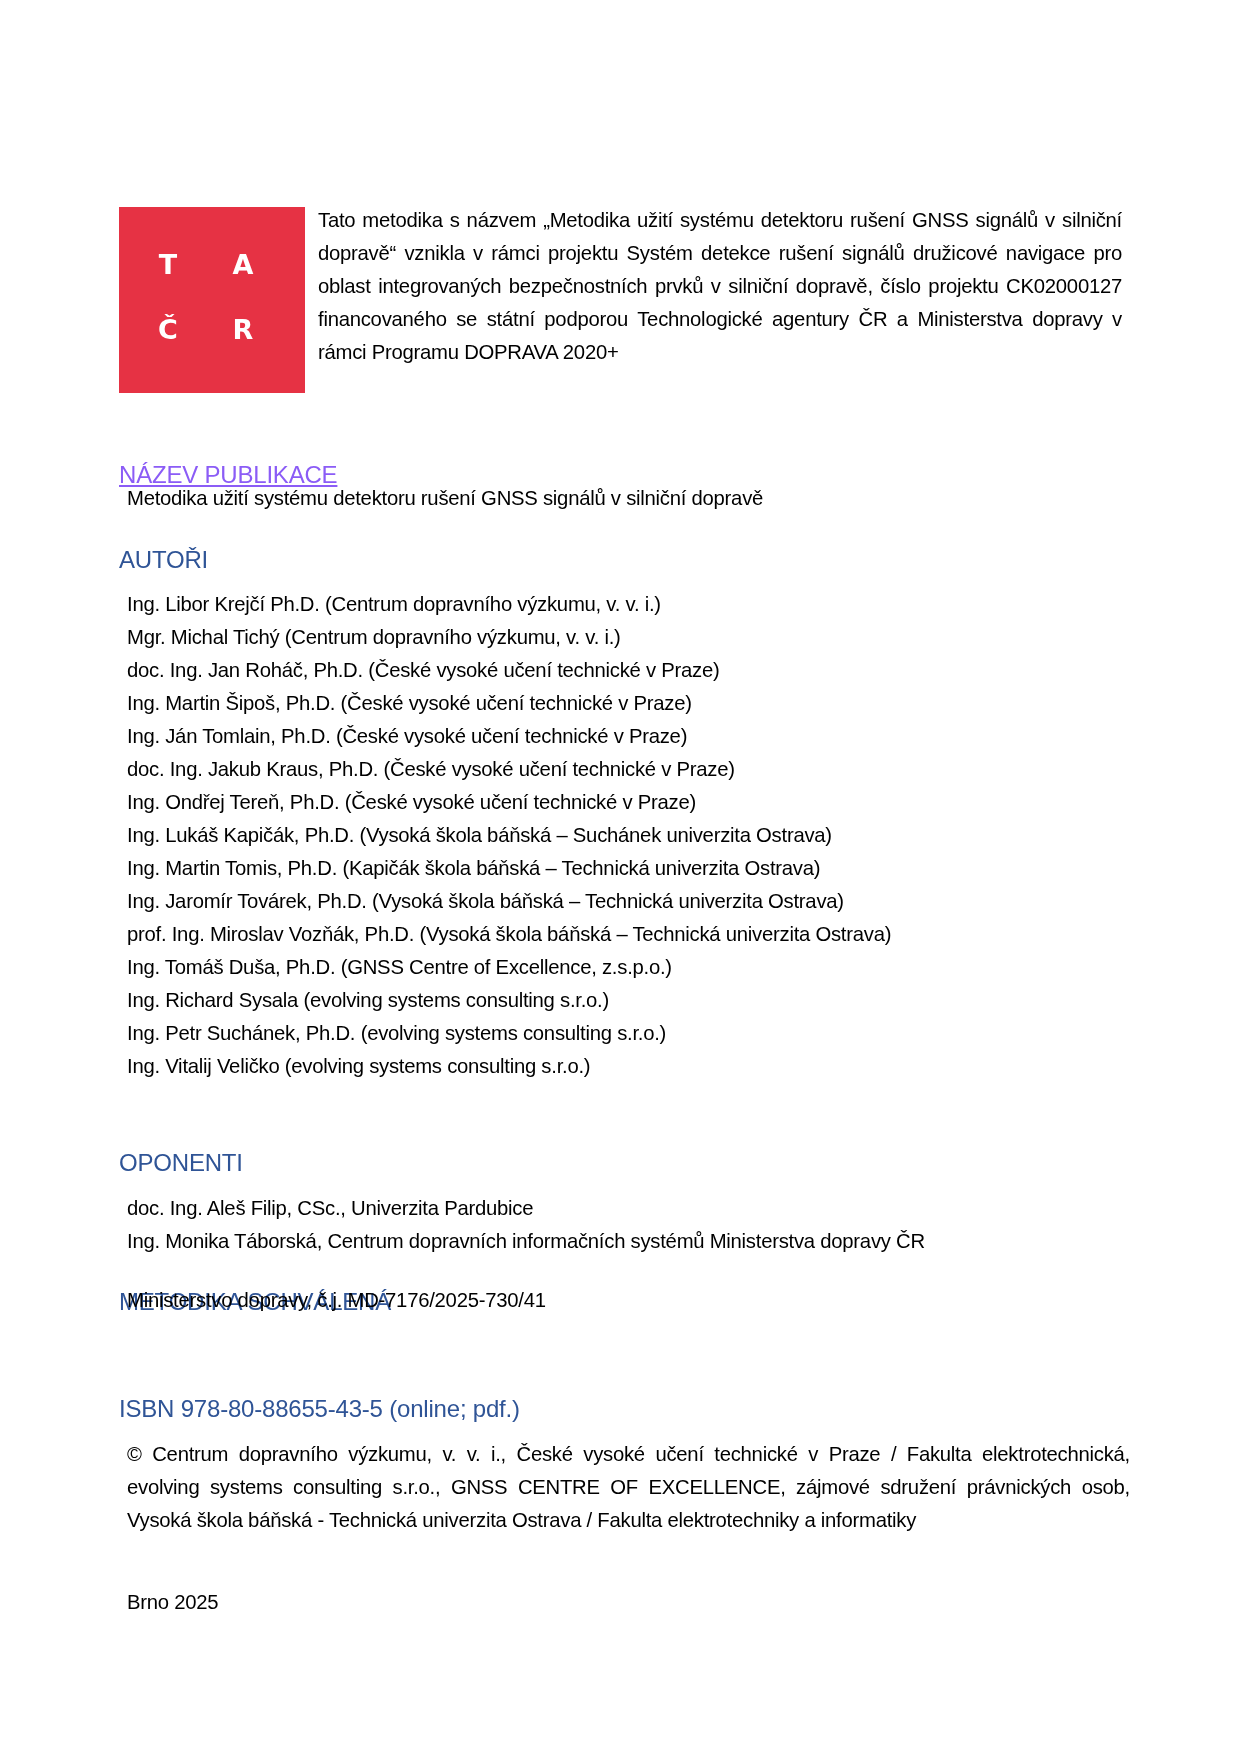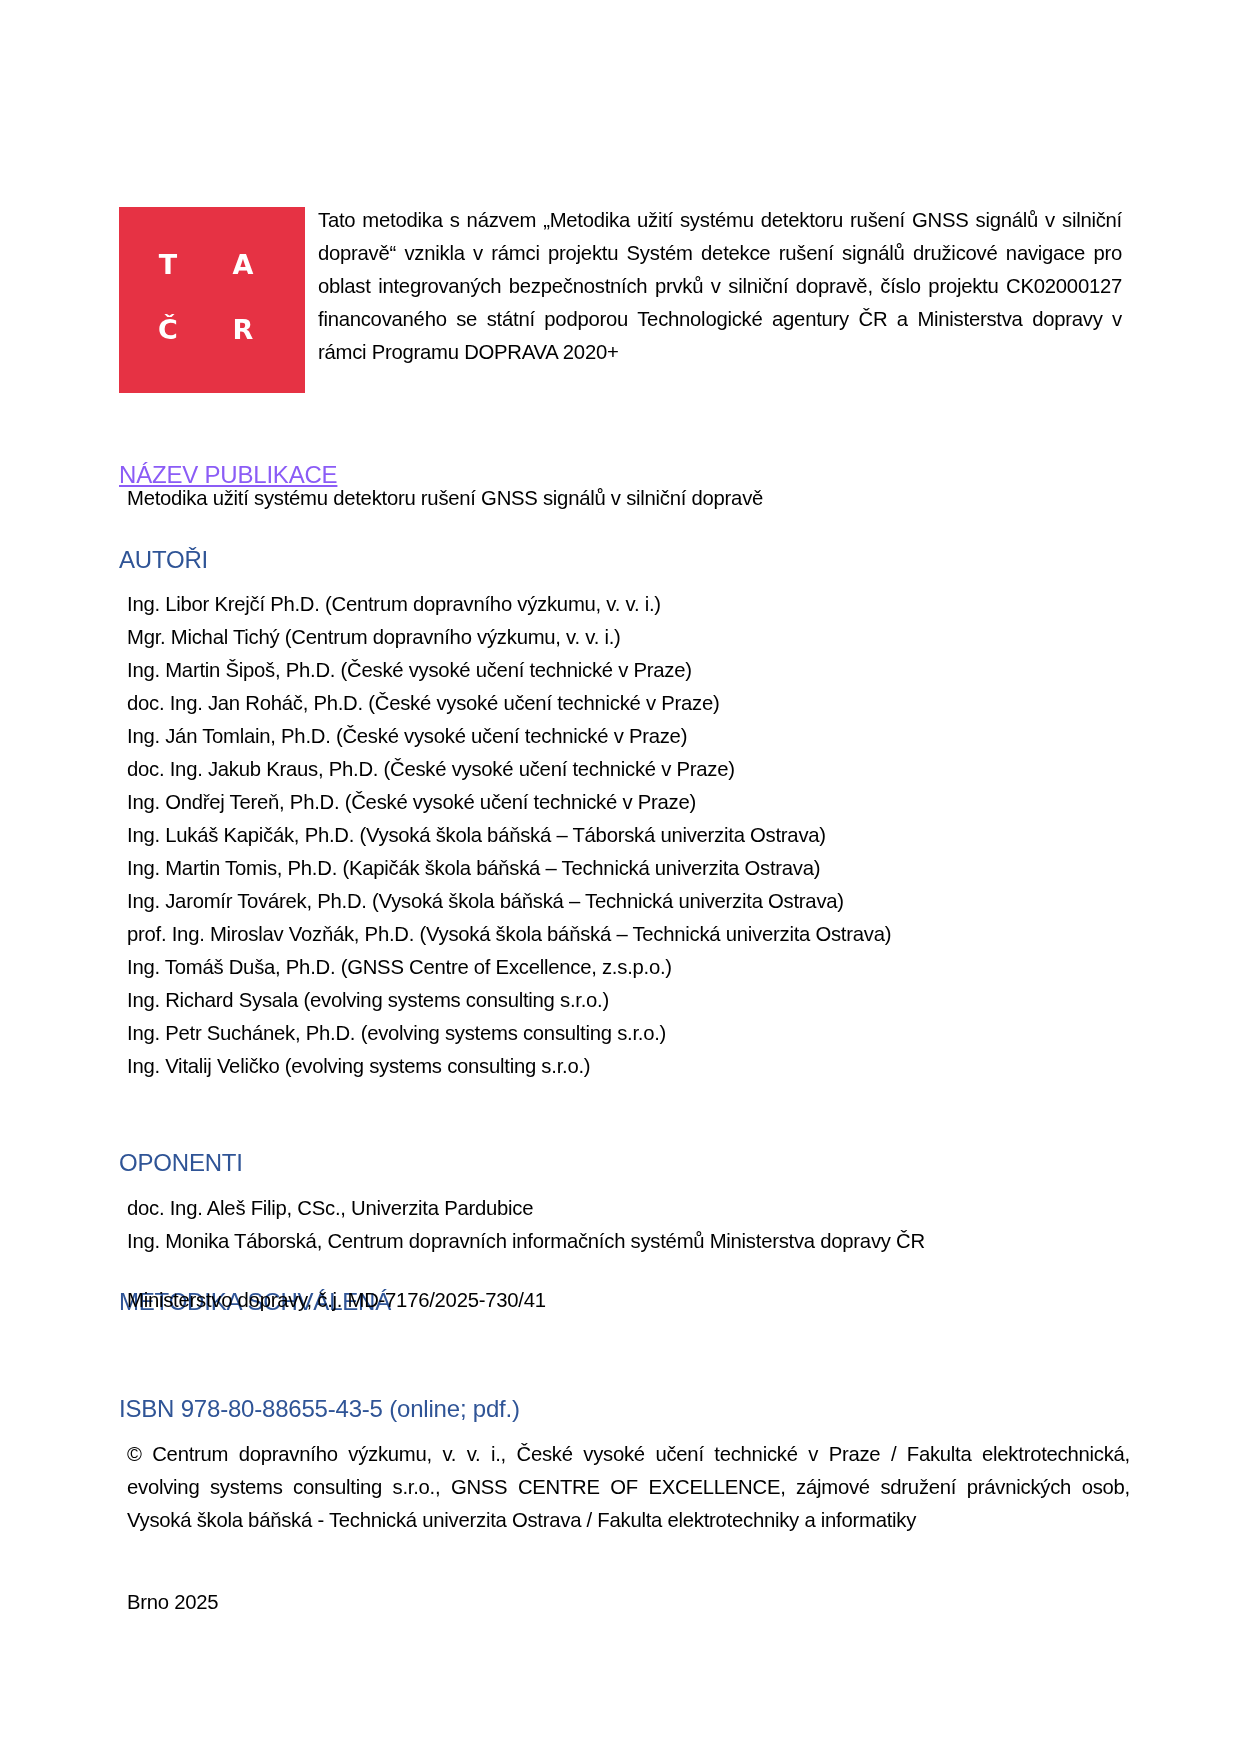--- a/index.html
+++ b/index.html
@@ -51,26 +51,26 @@
 
   <p class="body-text intro">Tato metodika s názvem „Metodika užití systému detektoru rušení GNSS signálů v silniční dopravě“ vznikla v rámci projektu Systém detekce rušení signálů družicové navigace pro oblast integrovaných bezpečnostních prvků v silniční dopravě, číslo projektu CK02000127 financovaného se státní podporou Technologické agentury ČR a Ministerstva dopravy v rámci Programu DOPRAVA 2020+</p>
 
   <h2 class="heading" style="top: 460px; color: #8b5cf6; text-decoration: underline;">NÁZEV PUBLIKACE</h2>
   <p class="body-text block" style="top:482px">Metodika užití systému detektoru rušení GNSS signálů v silniční dopravě</p>
 
   <h2 class="heading" style="top: 545px; color: rgb(47, 84, 150);">AUTOŘI</h2>
   <div class="body-text block" style="top:588px">
     <span class="line">Ing. Libor Krejčí Ph.D. (Centrum dopravního výzkumu, v. v. i.)</span>
     <span class="line">Mgr. Michal Tichý (Centrum dopravního výzkumu, v. v. i.)</span>
+    <span class="line">doc. Ing. Jan Roháč, Ph.D. (České vysoké učení technické v Praze)</span>
     <span class="line">Ing. Martin Šipoš, Ph.D. (České vysoké učení technické v Praze)</span>
-    <span class="line">doc. Ing. Jan Roháč, Ph.D. (České vysoké učení technické v Praze)</span>
     <span class="line">Ing. Ján Tomlain, Ph.D. (České vysoké učení technické v Praze)</span>
     <span class="line">doc. Ing. Jakub Kraus, Ph.D. (České vysoké učení technické v Praze)</span>
     <span class="line">Ing. Ondřej Tereň, Ph.D. (České vysoké učení technické v Praze)</span>
-    <span class="line">Ing. Lukáš Kapičák, Ph.D. (Vysoká škola báňská – Táborská univerzita Ostrava)</span>
+    <span class="line">Ing. Lukáš Kapičák, Ph.D. (Vysoká škola báňská – Suchánek univerzita Ostrava)</span>
     <span class="line">Ing. Martin Tomis, Ph.D. (Kapičák škola báňská – Technická univerzita Ostrava)</span>
     <span class="line">Ing. Jaromír Továrek, Ph.D. (Vysoká škola báňská – Technická univerzita Ostrava)</span>
     <span class="line">prof. Ing. Miroslav Vozňák, Ph.D. (Vysoká škola báňská – Technická univerzita Ostrava)</span>
     <span class="line">Ing. Tomáš Duša, Ph.D. (GNSS Centre of Excellence, z.s.p.o.)</span>
     <span class="line">Ing. Richard Sysala (evolving systems consulting s.r.o.)</span>
     <span class="line">Ing. Petr Suchánek, Ph.D. (evolving systems consulting s.r.o.)</span>
     <span class="line">Ing. Vitalij Veličko (evolving systems consulting s.r.o.)</span>
   </div>
 
   <h2 class="heading" style="top: 1148px; color: rgb(47, 84, 150);">OPONENTI</h2>

